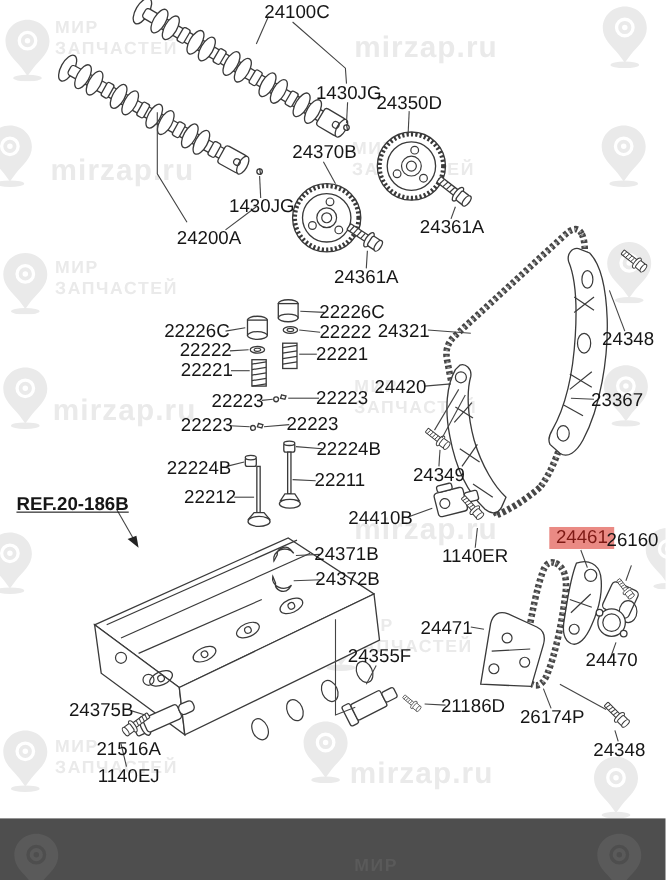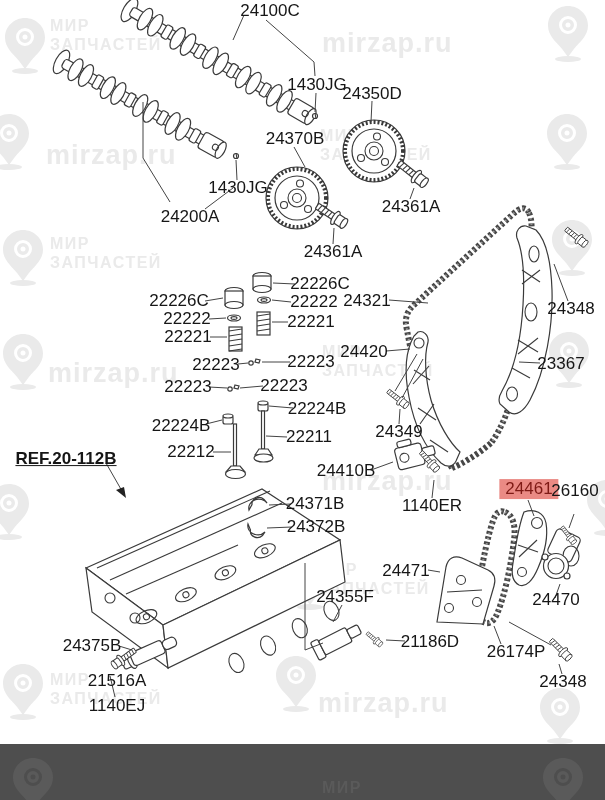--- a/index.html
+++ b/index.html
@@ -518,30 +518,30 @@
   <div class="callout" style="left:284px;top:386px">22223</div>
   <div class="callout" style="left:571px;top:309px">24348</div>
   <div class="callout" style="left:561px;top:364px">23367</div>
   <div class="callout" style="left:317px;top:409px">22224B</div>
   <div class="callout" style="left:181px;top:426px">22224B</div>
   <div class="callout" style="left:309px;top:437px">22211</div>
   <div class="callout" style="left:191px;top:452px">22212</div>
   <div class="callout" style="left:399px;top:432px">24349</div>
   <div class="callout" style="left:346px;top:471px">24410B</div>
   <div class="callout" style="left:432px;top:506px">1140ER</div>
-  <div class="callout ref" style="left:66px;top:459px">REF.20-112B</div>
+  <div class="callout ref" style="left:66px;top:459px">REF.20-186B</div>
   <div class="callout" style="left:315px;top:504px">24371B</div>
   <div class="callout" style="left:316px;top:527px">24372B</div>
   <div class="callout highlight" style="left:529px;top:489px">24461</div>
   <div class="callout" style="left:575px;top:491px">26160</div>
   <div class="callout" style="left:406px;top:571px">24471</div>
   <div class="callout" style="left:556px;top:600px">24470</div>
   <div class="callout" style="left:345px;top:597px">24355F</div>
   <div class="callout" style="left:430px;top:642px">21186D</div>
-  <div class="callout" style="left:516px;top:652px">26174P</div>
+  <div class="callout" style="left:502px;top:652px">26174P</div>
   <div class="callout" style="left:563px;top:682px">24348</div>
   <div class="callout" style="left:92px;top:646px">24375B</div>
   <div class="callout" style="left:117px;top:706px">1140EJ</div>
   <div class="callout" style="left:117px;top:681px">21516A</div>
 </div>
 
 <div class="footer">
   <svg class="wm-logo" style="left:10px">
       <use href="#wmpin"></use>
     </svg>

